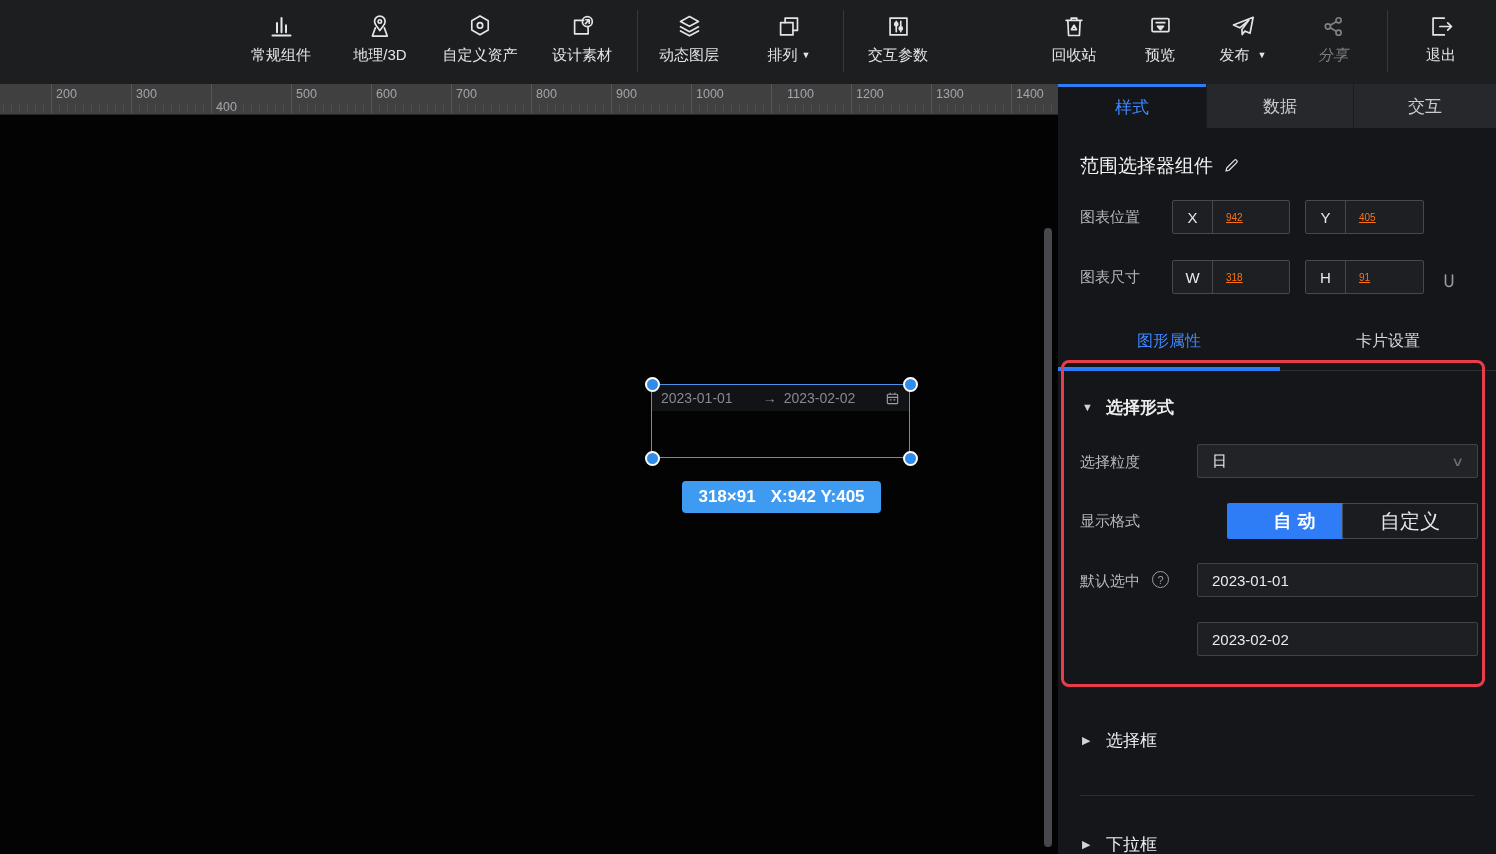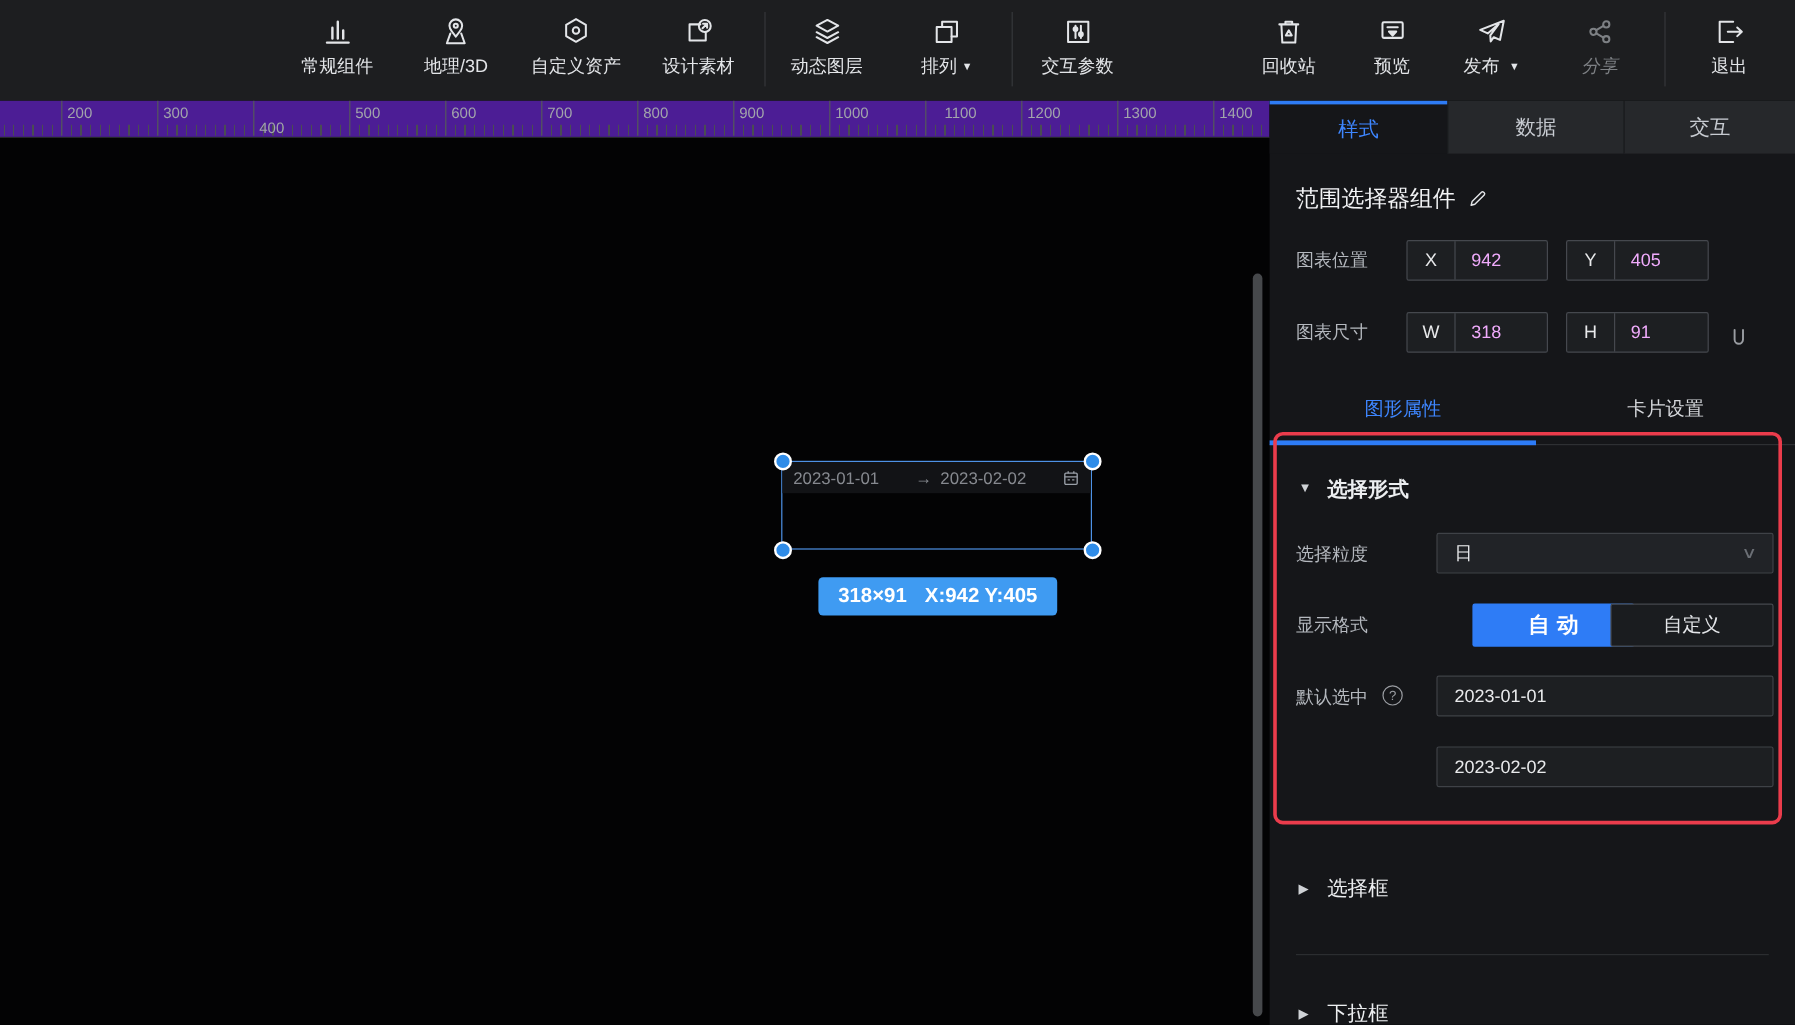--- a/index.html
+++ b/index.html
@@ -11,21 +11,21 @@
   .tb-item { position:absolute; top:13px; transform:translateX(-50%); text-align:center; cursor:pointer; }
   .tb-ico { width:27px; height:27px; display:block; margin:0 auto; stroke:#e3e5e8; fill:none;
     stroke-width:1.5; stroke-linecap:round; stroke-linejoin:round; }
   .tb-label { margin-top:6px; font-size:15px; color:#e3e5e8; white-space:nowrap; }
   .tb-item.dim .tb-ico { stroke:#7d8084; }
   .tb-item.dim .tb-label { color:#7d8084;font-style:italic; }
   .tb-caret { font-size:9px; color:#e3e5e8; margin-left:4px; vertical-align:2px; }
   .tb-div { position:absolute; top:10px; width:1px; height:62px; background:#36383b; }
 
   
-  #ruler { position:absolute; left:0; top:84px; width:1058px; height:31px; background:#4c1d95;
+  #ruler { position:absolute; left:0; top:84px; width:1058px; height:31px; background:#404040;
     border-bottom:1px solid #26282b; }
   .rl-minor { position:absolute; left:3px; right:0; bottom:1px; height:9px;
     background:repeating-linear-gradient(to right,#4a4d52 0,#4a4d52 1px,transparent 1px,transparent 8px); }
   .rl-tick { position:absolute; top:0; bottom:1px; width:1px; background:#55585d; }
   .rl-num { position:absolute; top:3px; font-size:12.5px; color:#a2a5ab; }
 
   
   #canvas { position:absolute; left:0; top:115px; width:1058px; height:739px; background:#030304; }
   #sel-rect { position:absolute; left:651px; top:269px; width:259px; height:74px;
     border:1px solid #4e92e6; }
@@ -50,41 +50,41 @@
   #ptab-data { left:148px; width:147px; border-left:1px solid #1b1c1f; }
   #ptab-inter { left:295px; width:143px; border-left:1px solid #1b1c1f; }
   #comp-title { position:absolute; left:22px; top:69px; font-size:19px; color:#f2f3f5; font-weight:500; }
   .pencil-ico { width:17px; height:17px; stroke:#e3e5e8; fill:none; stroke-width:1.4;
     stroke-linecap:round; stroke-linejoin:round; vertical-align:-2px; margin-left:10px; cursor:pointer; }
   .p-label { position:absolute; left:22px; font-size:15px; color:#b4b8be; }
   .num-group { position:absolute; height:34px; border:1px solid #45484e; border-radius:2px;
     background:#1d1f22; display:flex; align-items:stretch; }
   .num-key { width:40px; display:flex; align-items:center; justify-content:center;
     font-size:15px; color:#e9eaec; border-right:1px solid #45484e; }
-  .num-val { flex:1; display:flex; align-items:center; padding-left:13px; font-size:15px; color:#f0abfc; }
+  .num-val { flex:1; display:flex; align-items:center; padding-left:13px; font-size:10px; color:#f97316;text-decoration:underline; }
   .link-ico { position:absolute; left:382px; top:184px; width:18px; height:22px;
     stroke:#9a9da2; fill:none; stroke-width:1.6; stroke-linecap:round; cursor:pointer; }
   .subtab { position:absolute; top:247px; font-size:16px; color:#d6d8dc; transform:translateX(-50%); cursor:pointer; }
   .subtab.active { color:#3e86ff; }
   #subtab-line { position:absolute; left:0; top:286px; width:438px; height:1px; background:#2e3033; }
   #subtab-underline { position:absolute; left:0; top:283px; width:222px; height:4px; background:#2d7cf7; }
   #red-box { position:absolute; left:3px; top:276px; width:424px; height:327px;
     border:3px solid #eb3c4c; border-radius:8px; pointer-events:none; z-index:5; }
   .sec-caret { position:absolute; left:24px; font-size:11px; color:#cfd2d6; cursor:pointer; }
   .sec-title { position:absolute; left:48px; font-size:17px; color:#eceef0; font-weight:600; cursor:pointer; }
   .sec-title.reg { font-weight:500; }
   .select-box { position:absolute; left:139px; width:281px; height:34px; background:#212327;
     border:1px solid #3f4247; border-radius:2px; display:flex; align-items:center;
     padding:0 14px; font-size:15px; color:#e9eaec; cursor:pointer; }
   .chev { margin-left:auto; color:#6b6f75; font-size:13px; transform:scaleX(1.4); }
   .btn-auto { position:absolute; left:139px; top:419px; width:135px; height:36px; background:#2e7cf6;
     border-radius:2px; color:#fff; font-size:18px; font-weight:600; letter-spacing:6px;
     display:flex; align-items:center; justify-content:center; padding-left:6px; cursor:pointer;margin-left:30px; }
   .btn-custom { position:absolute; left:284px; top:419px; width:136px; height:36px; background:#1a1c1f;
-    border:1px solid #45484e; border-radius:2px; color:#e4e6e9; font-size:16px;
+    border:1px solid #45484e; border-radius:2px; color:#e4e6e9; font-size:20px;
     display:flex; align-items:center; justify-content:center; cursor:pointer; }
   .txt-input { position:absolute; left:139px; width:281px; height:34px; background:#1d1f22;
     border:1px solid #3f4247; border-radius:2px; display:flex; align-items:center;
     padding:0 14px; font-size:15px; color:#e9eaec; cursor:text; }
   .help-ico { position:absolute; left:94px; top:487px; width:17px; height:17px; border:1px solid #9a9da2;
     border-radius:50%; color:#9a9da2; font-size:11px; display:flex; align-items:center;
     justify-content:center; cursor:pointer; }
   #sec-divider { position:absolute; left:22px; top:711px; width:394px; height:1px; background:#2b2d30; }
 </style>
 </head>

